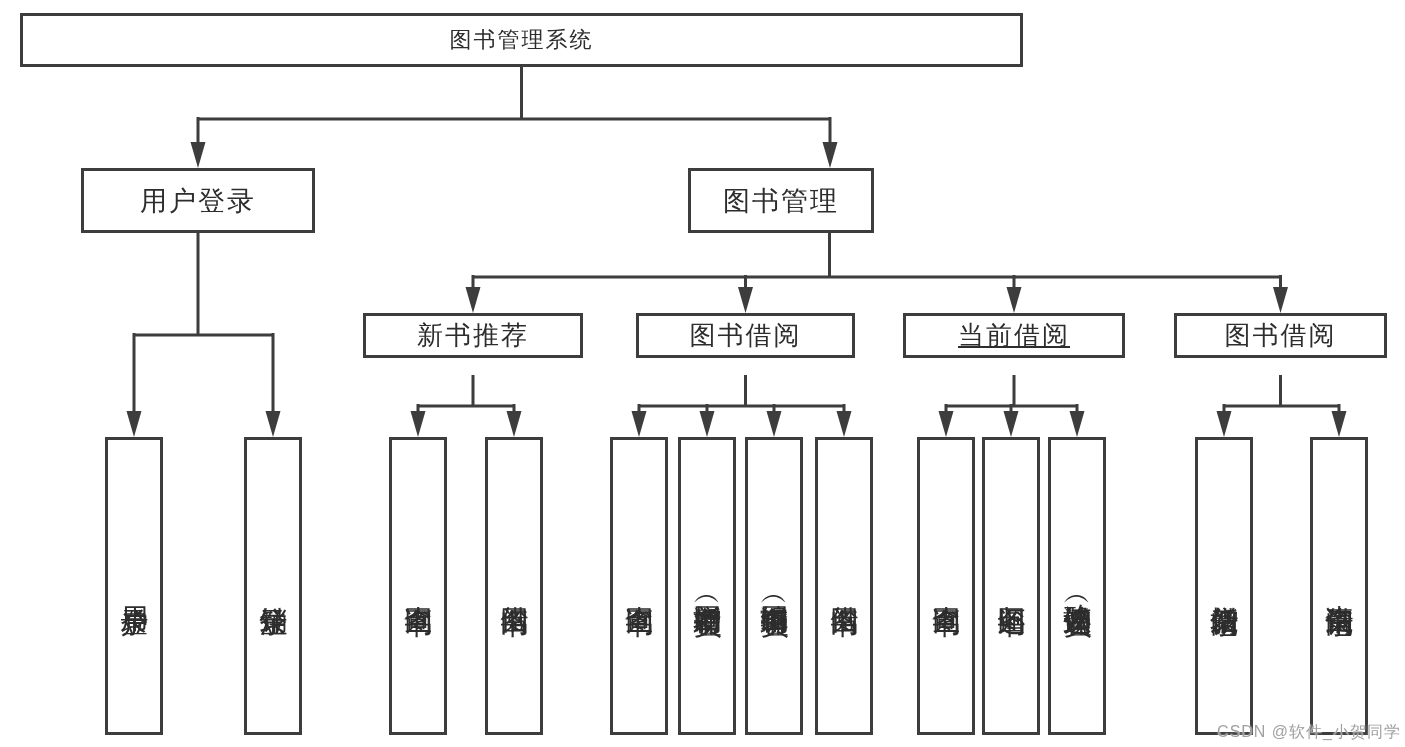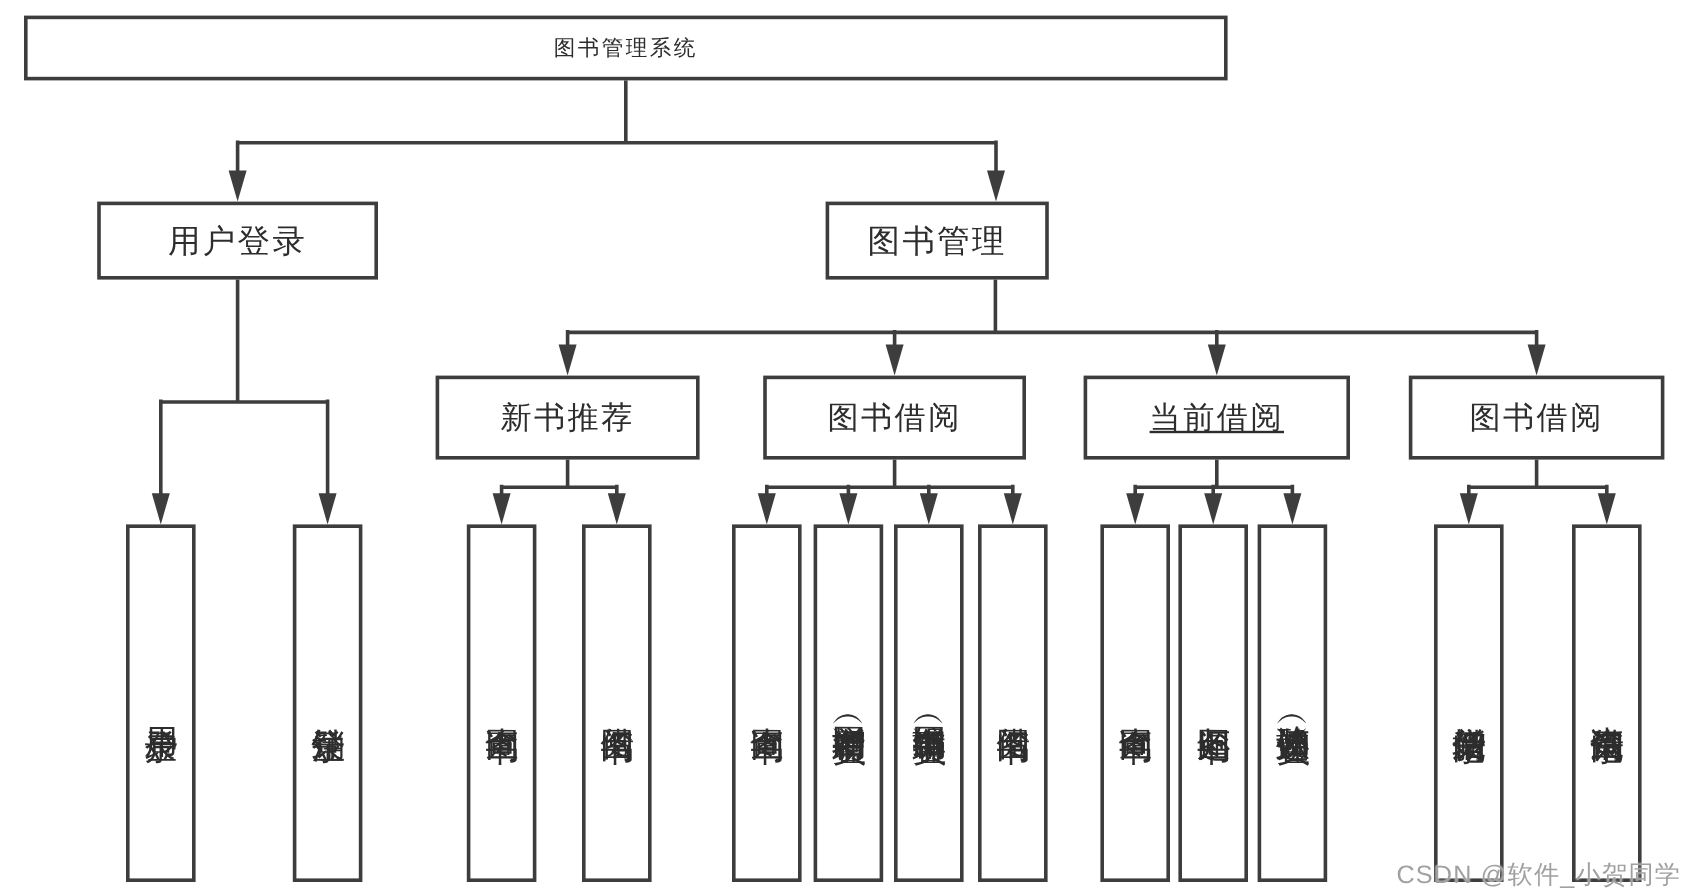--- a/index.html
+++ b/index.html
@@ -23,33 +23,33 @@
   .box{
     position:absolute;
     box-sizing:border-box;
     border:3px solid var(--line);
     background:var(--background);
     display:flex;align-items:center;justify-content:center;
     text-align:center;
     letter-spacing:2px;
     white-space:nowrap;
   }
-  .root-box{left:20px;top:13px;width:1003px;height:54px;font-size:18px;}
+  .root-box{left:20px;top:13px;width:1003px;height:54px;font-size:22px;}
   .l2{top:168px;width:234px;height:65px;font-size:27px;}
-  .l3{top:313px;height:70px;font-size:26px;}
+  .l3{top:313px;height:45px;font-size:26px;}
   .leaf{
     top:437px;width:58px;height:298px;
     font-size:28px;letter-spacing:1px;
     writing-mode:vertical-rl;
     line-height:1;
   }
   .watermark{
     position:absolute;
     right:4px;bottom:4px;
-    font-size:21px;
+    font-size:16px;
     letter-spacing:1px;
     color:var(--watermark);
     text-shadow:0 0 2px #ffffff;
     white-space:nowrap;
   }
 </style>
 </head>
 <body>
 
 <div class="stage">

